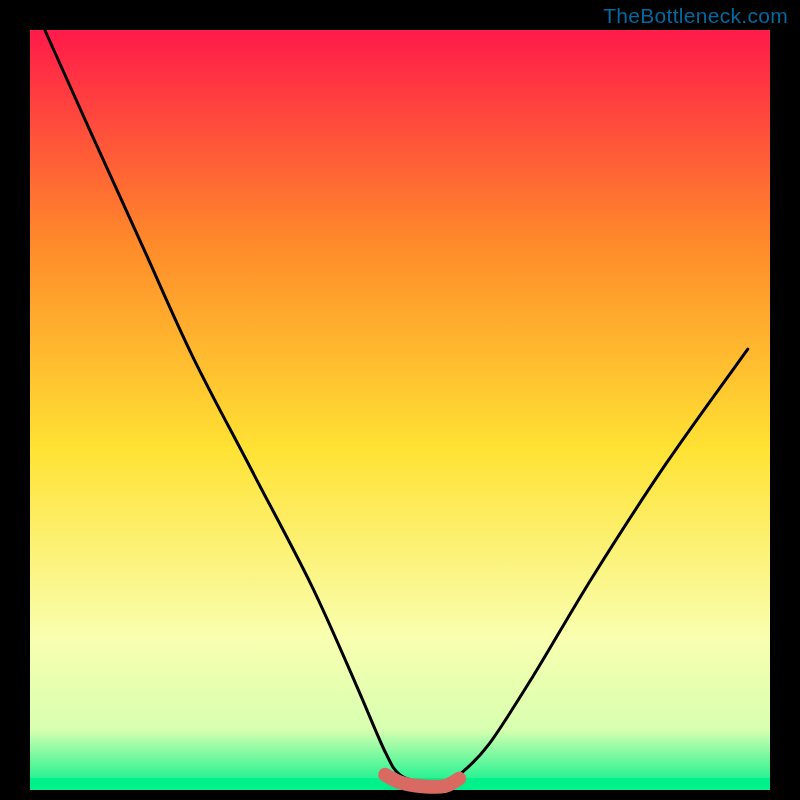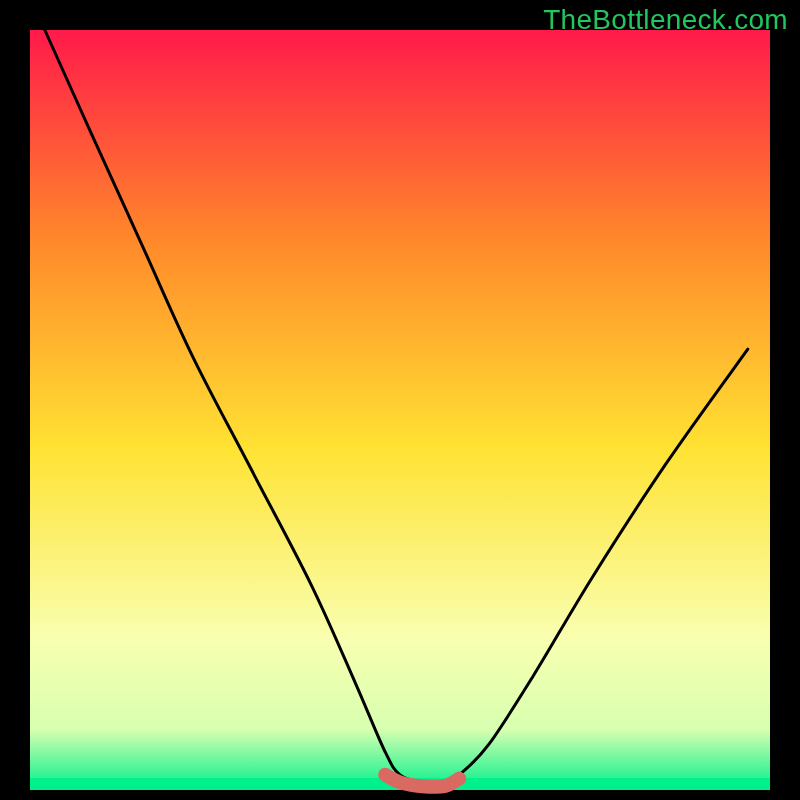--- a/index.html
+++ b/index.html
@@ -14,22 +14,22 @@
   .stage {
     position: relative;
     width: 800px;
     height: 800px;
     background: #000;
   }
   .watermark {
     position: absolute;
     top: 4px;
     right: 12px;
-    color: #22c55e;
-    font-size: 28px;
+    color: #0369a1;
+    font-size: 21px;
     font-weight: 500;
     letter-spacing: 0.3px;
     user-select: none;
   }
   svg.plot {
     position: absolute;
     left: 0;
     top: 0;
     width: 800px;
     height: 800px;

